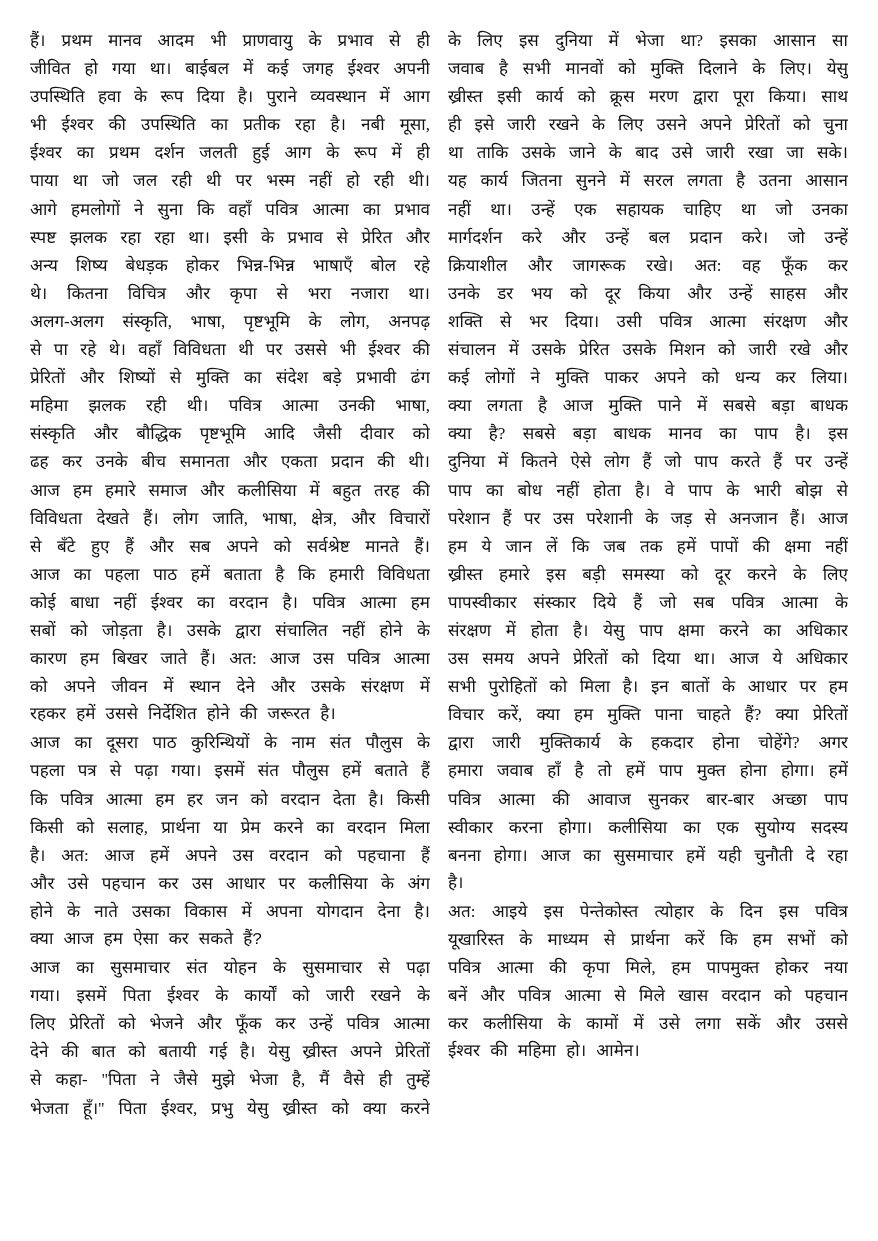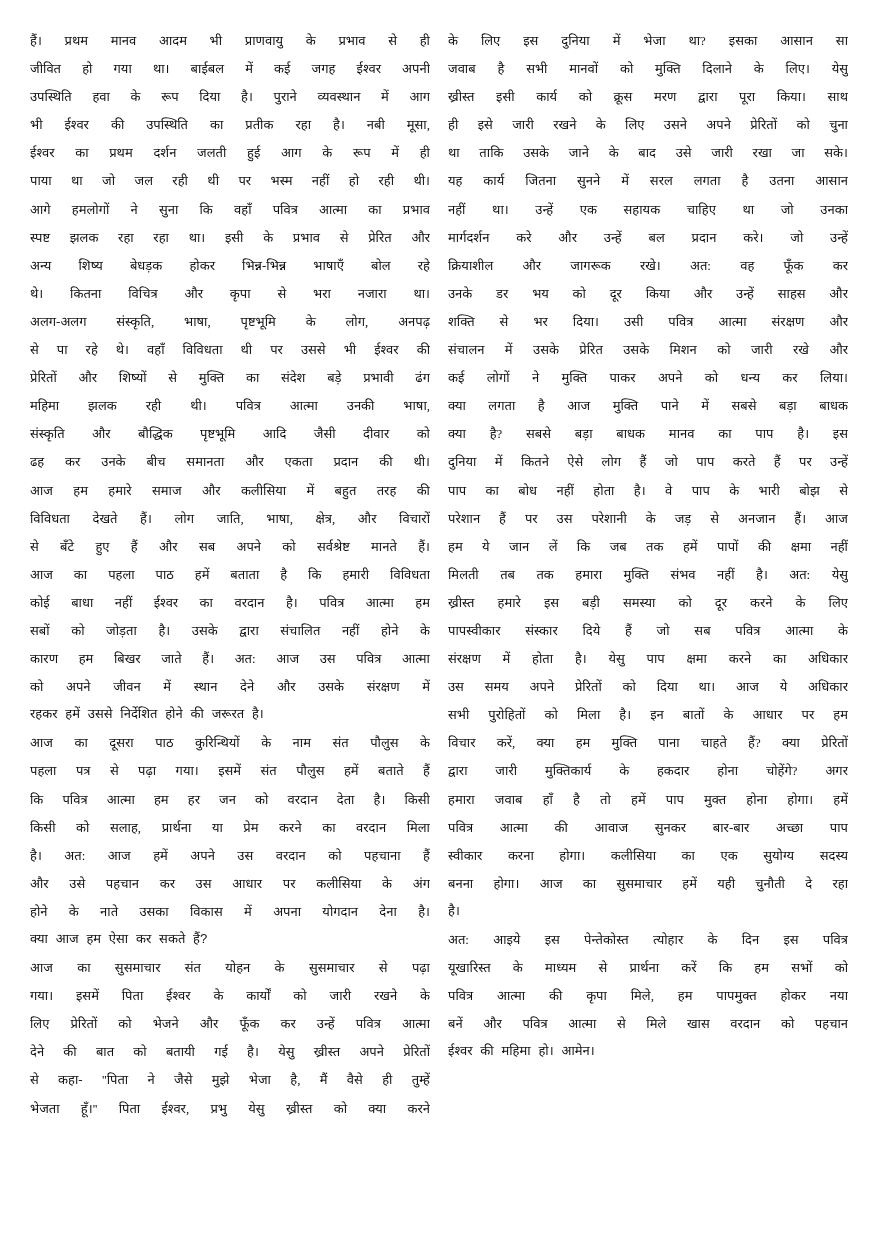--- a/index.html
+++ b/index.html
@@ -23,21 +23,21 @@
   .columns {
     position: absolute;
     left: 30px;
     top: 27px;
     width: 818px;
     display: flex;
     gap: 18px;
   }
   .col {
     width: 400px;
-    font-size: 13px;
+    font-size: 17px;
     line-height: 28.1px;
   }
   .para {
     margin: 0;
     padding: 0;
   }
   .line {
     text-align: justify;
     text-align-last: justify;
     text-justify: inter-word;
@@ -142,36 +142,36 @@
           <div class="line">उनके डर भय को दूर किया और उन्हें साहस और</div>
           <div class="line">शक्ति से भर दिया। उसी पवित्र आत्मा संरक्षण और</div>
           <div class="line">संचालन में उसके प्रेरित उसके मिशन को जारी रखे और</div>
           <div class="line">कई लोगों ने मुक्ति पाकर अपने को धन्य कर लिया।</div>
           <div class="line">क्या लगता है आज मुक्ति पाने में सबसे बड़ा बाधक</div>
           <div class="line">क्या है? सबसे बड़ा बाधक मानव का पाप है। इस</div>
           <div class="line">दुनिया में कितने ऐसे लोग हैं जो पाप करते हैं पर उन्हें</div>
           <div class="line">पाप का बोध नहीं होता है। वे पाप के भारी बोझ से</div>
           <div class="line">परेशान हैं पर उस परेशानी के जड़ से अनजान हैं। आज</div>
           <div class="line">हम ये जान लें कि जब तक हमें पापों की क्षमा नहीं</div>
-          <div class="line">मिलती तब तक हमारा मुक्ति संभव नहीं है। अत: येसु</div>
           <div class="line">ख्रीस्त हमारे इस बड़ी समस्या को दूर करने के लिए</div>
           <div class="line">पापस्वीकार संस्कार दिये हैं जो सब पवित्र आत्मा के</div>
           <div class="line">संरक्षण में होता है। येसु पाप क्षमा करने का अधिकार</div>
           <div class="line">उस समय अपने प्रेरितों को दिया था। आज ये अधिकार</div>
           <div class="line">सभी पुरोहितों को मिला है। इन बातों के आधार पर हम</div>
           <div class="line">विचार करें, क्या हम मुक्ति पाना चाहते हैं? क्या प्रेरितों</div>
           <div class="line">द्वारा जारी मुक्तिकार्य के हकदार होना चोहेंगे? अगर</div>
           <div class="line">हमारा जवाब हाँ है तो हमें पाप मुक्त होना होगा। हमें</div>
           <div class="line">पवित्र आत्मा की आवाज सुनकर बार-बार अच्छा पाप</div>
           <div class="line">स्वीकार करना होगा। कलीसिया का एक सुयोग्य सदस्य</div>
           <div class="line">बनना होगा। आज का सुसमाचार हमें यही चुनौती दे रहा</div>
           <div class="line last">है।</div>
         </div>
         <div class="para">
           <div class="line">अत: आइये इस पेन्तेकोस्त त्योहार के दिन इस पवित्र</div>
           <div class="line">यूखारिस्त के माध्यम से प्रार्थना करें कि हम सभों को</div>
           <div class="line">पवित्र आत्मा की कृपा मिले, हम पापमुक्त होकर नया</div>
           <div class="line">बनें और पवित्र आत्मा से मिले खास वरदान को पहचान</div>
+          <div class="line">कर कलीसिया के कामों में उसे लगा सकें और उससे</div>
           <div class="line last">ईश्वर की महिमा हो। आमेन।</div>
         </div>
       </div>
   </div>
 </div>
 
 </body></html>

